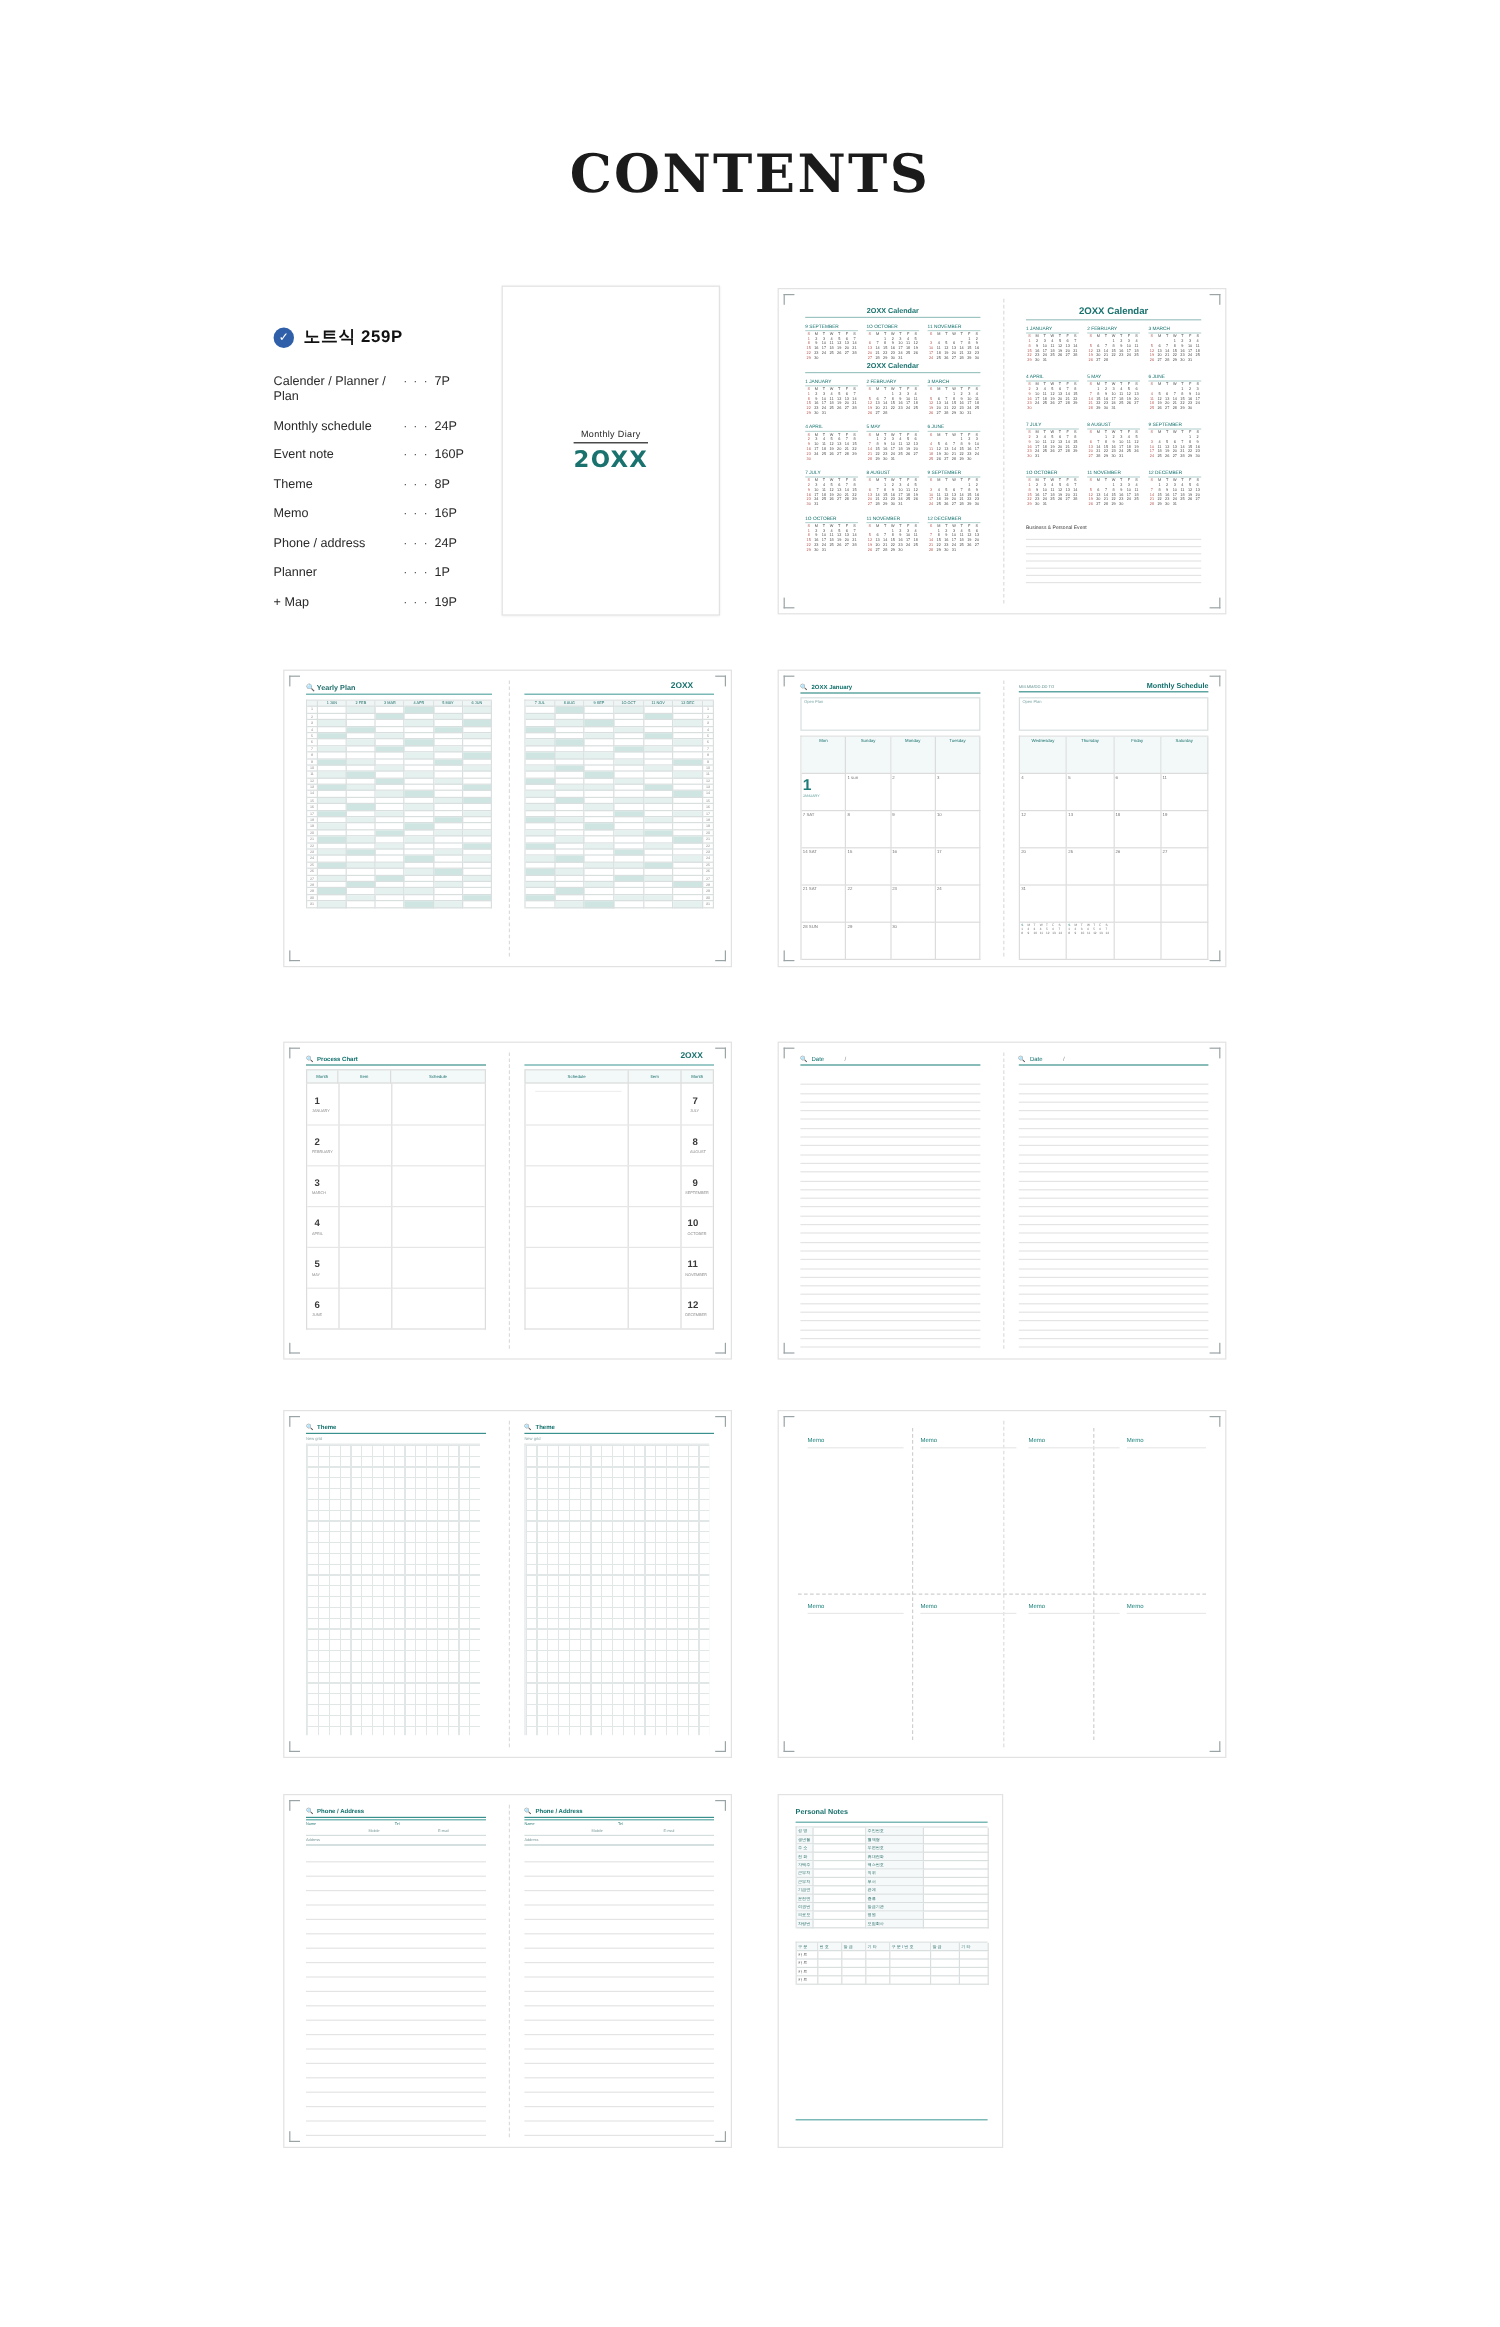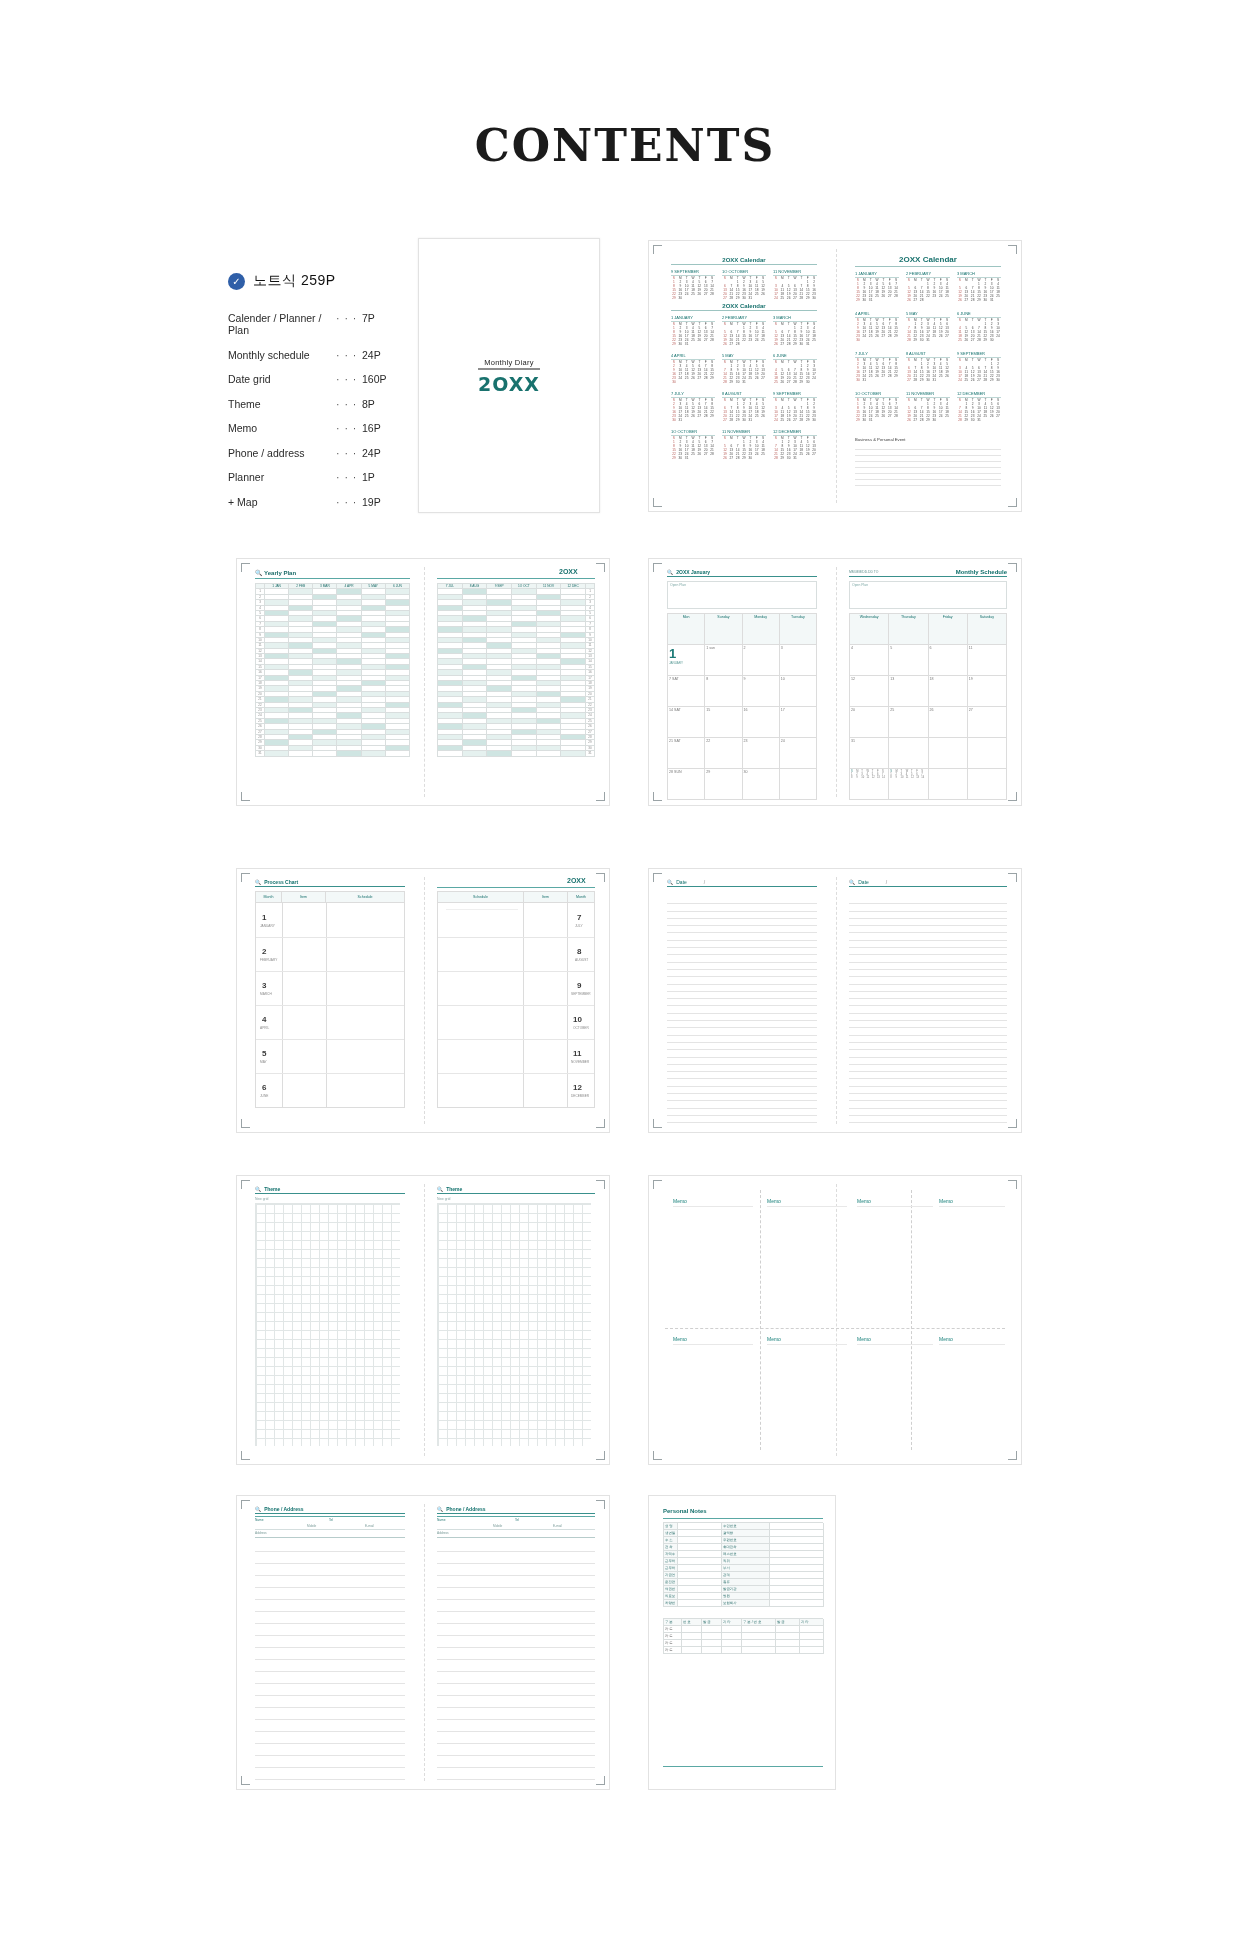--- a/index.html
+++ b/index.html
@@ -34,21 +34,21 @@
 
   
   #toc { position:absolute; left:228px; top:272px; width:200px; }
   .toc-head { display:flex; align-items:center; gap:8px; margin-bottom:22px; }
   .check-circle {
     width:17px; height:17px; border-radius:50%;
     background:#2f5fa8; color:#fff; font-size:10px;
     display:flex; align-items:center; justify-content:center;
     flex:0 0 auto;
   }
-  .toc-head-label { font-size:14px; font-weight:normal; color:#111; letter-spacing:.5px; }
+  .toc-head-label { font-size:14px; font-weight:bold; color:#111; letter-spacing:.5px; }
   .toc-row { display:flex; font-size:10.5px; color:#2a2a2a; margin-bottom:12.5px; }
   .toc-row .nm { width:108px; }
   .toc-row .dots { width:26px; color:#555; letter-spacing:1px; }
   .toc-row .pg { }
 
   
   #cover { left:418px; top:238px; width:182px; height:275px; }
   .cover-badge { position:absolute; left:50%; top:50%; transform:translate(-50%,-50%); text-align:center; }
   .cover-badge .cb-top {
     font-size:7.5px; color:#1e1e1e; letter-spacing:.3px;
@@ -134,21 +134,21 @@
     <span class="nm">Calender / Planner / Plan</span>
     <span class="dots">· · ·</span>
     <span class="pg">7P</span>
   </div>
   <div class="toc-row">
     <span class="nm">Monthly schedule</span>
     <span class="dots">· · ·</span>
     <span class="pg">24P</span>
   </div>
   <div class="toc-row">
-    <span class="nm">Date grid</span>
+    <span class="nm">Event note</span>
     <span class="dots">· · ·</span>
     <span class="pg">160P</span>
   </div>
   <div class="toc-row">
     <span class="nm">Theme</span>
     <span class="dots">· · ·</span>
     <span class="pg">8P</span>
   </div>
   <div class="toc-row">
     <span class="nm">Memo</span>

